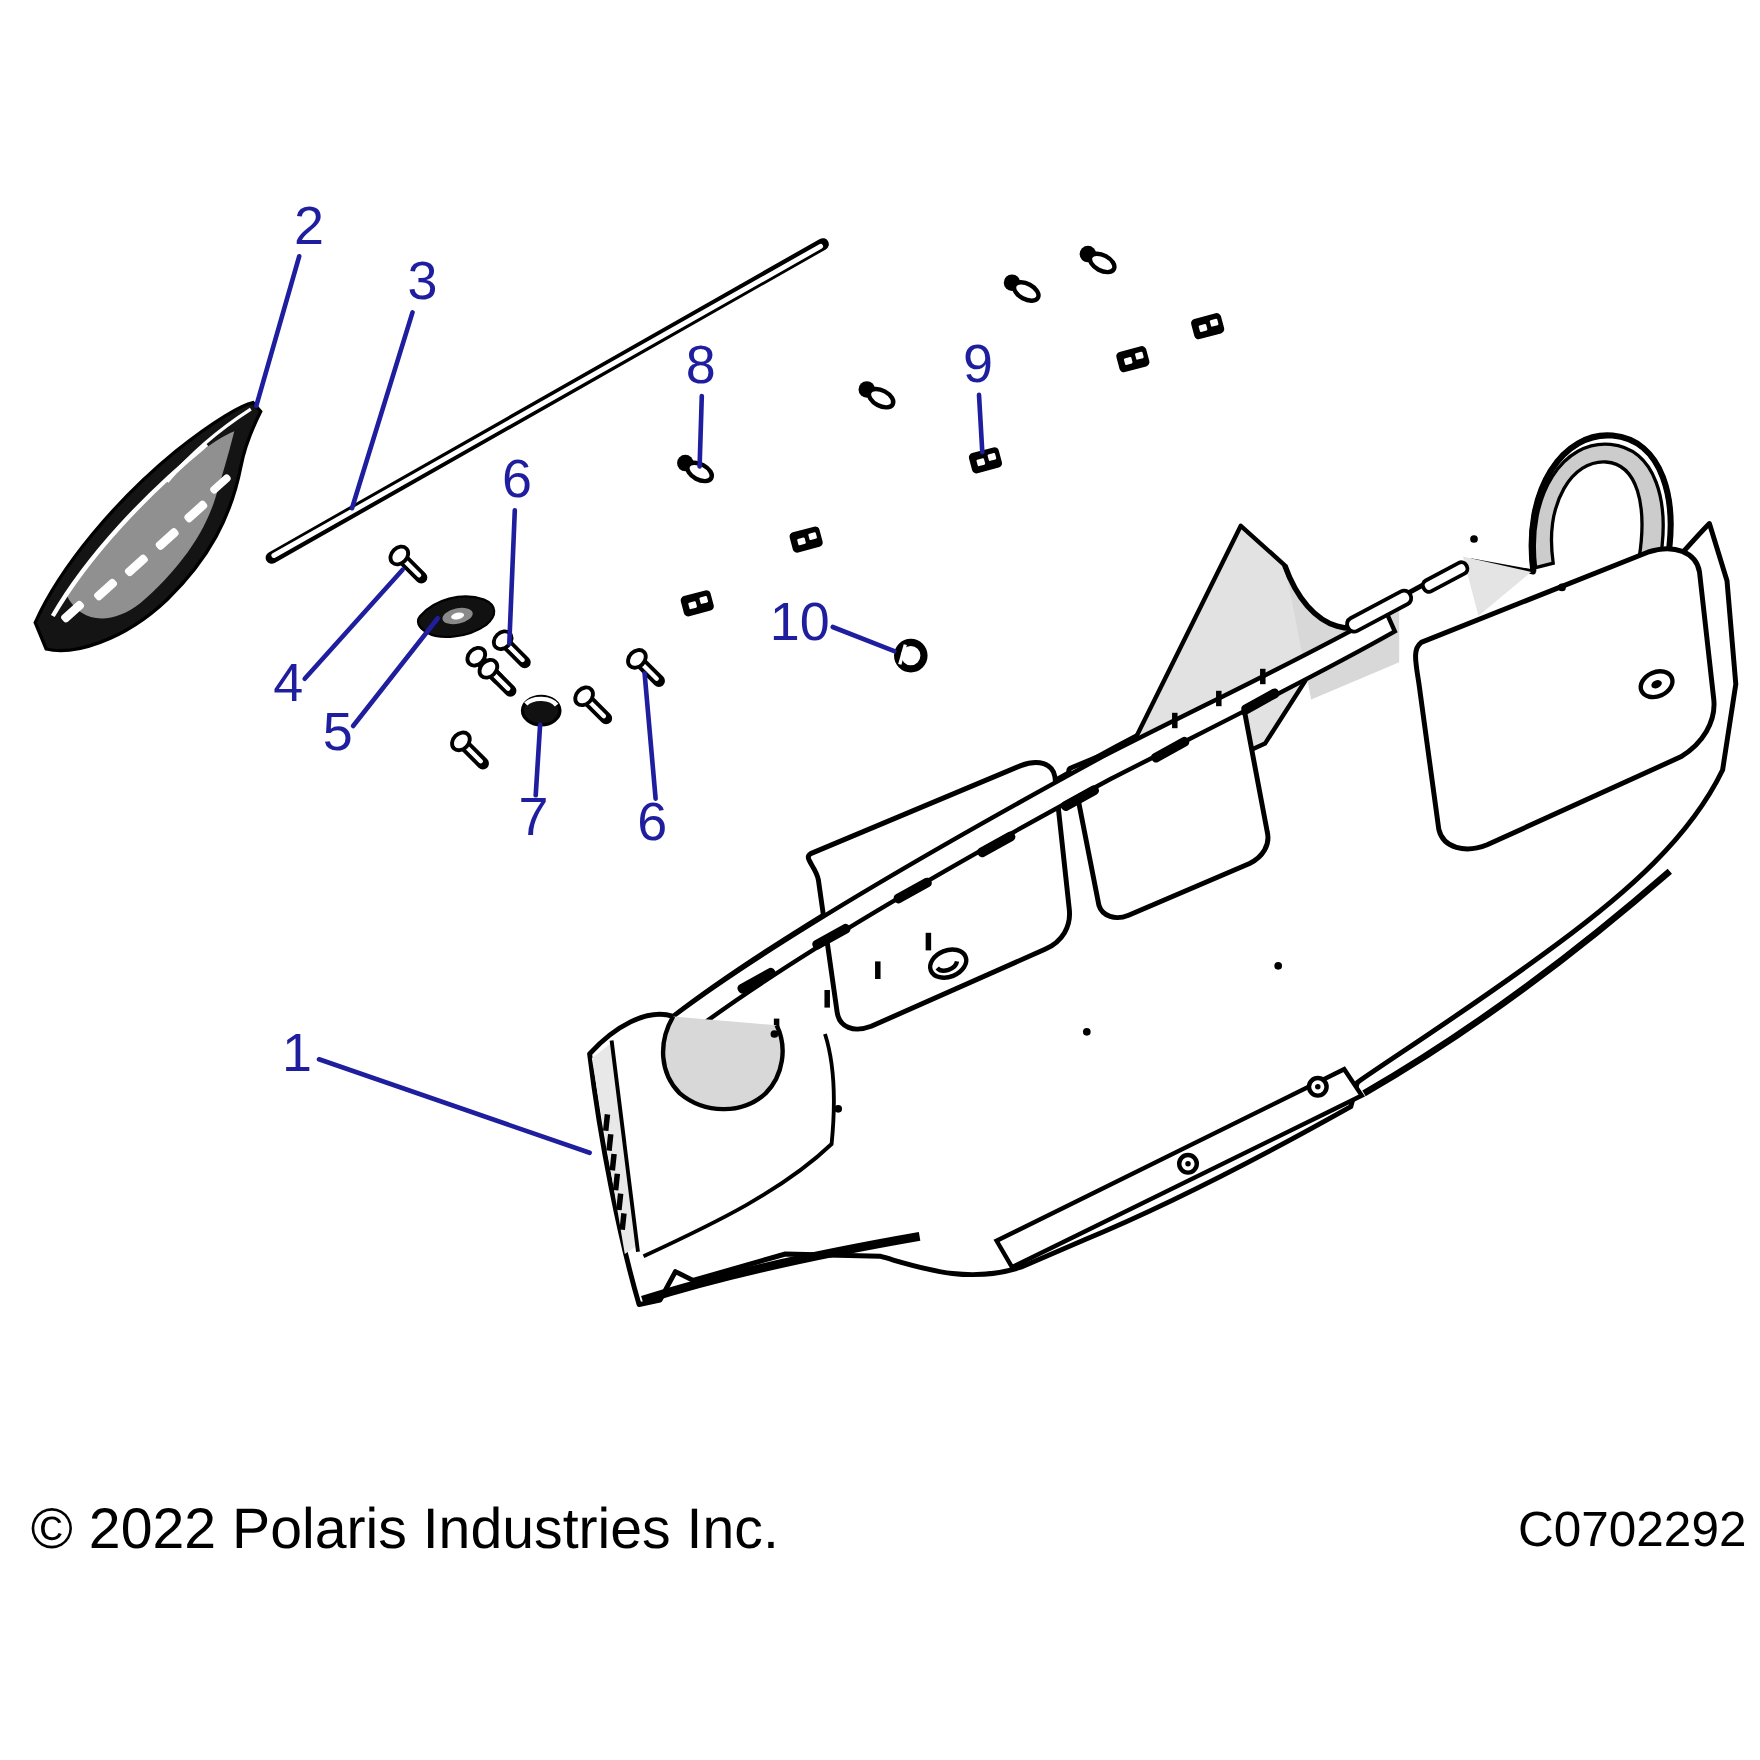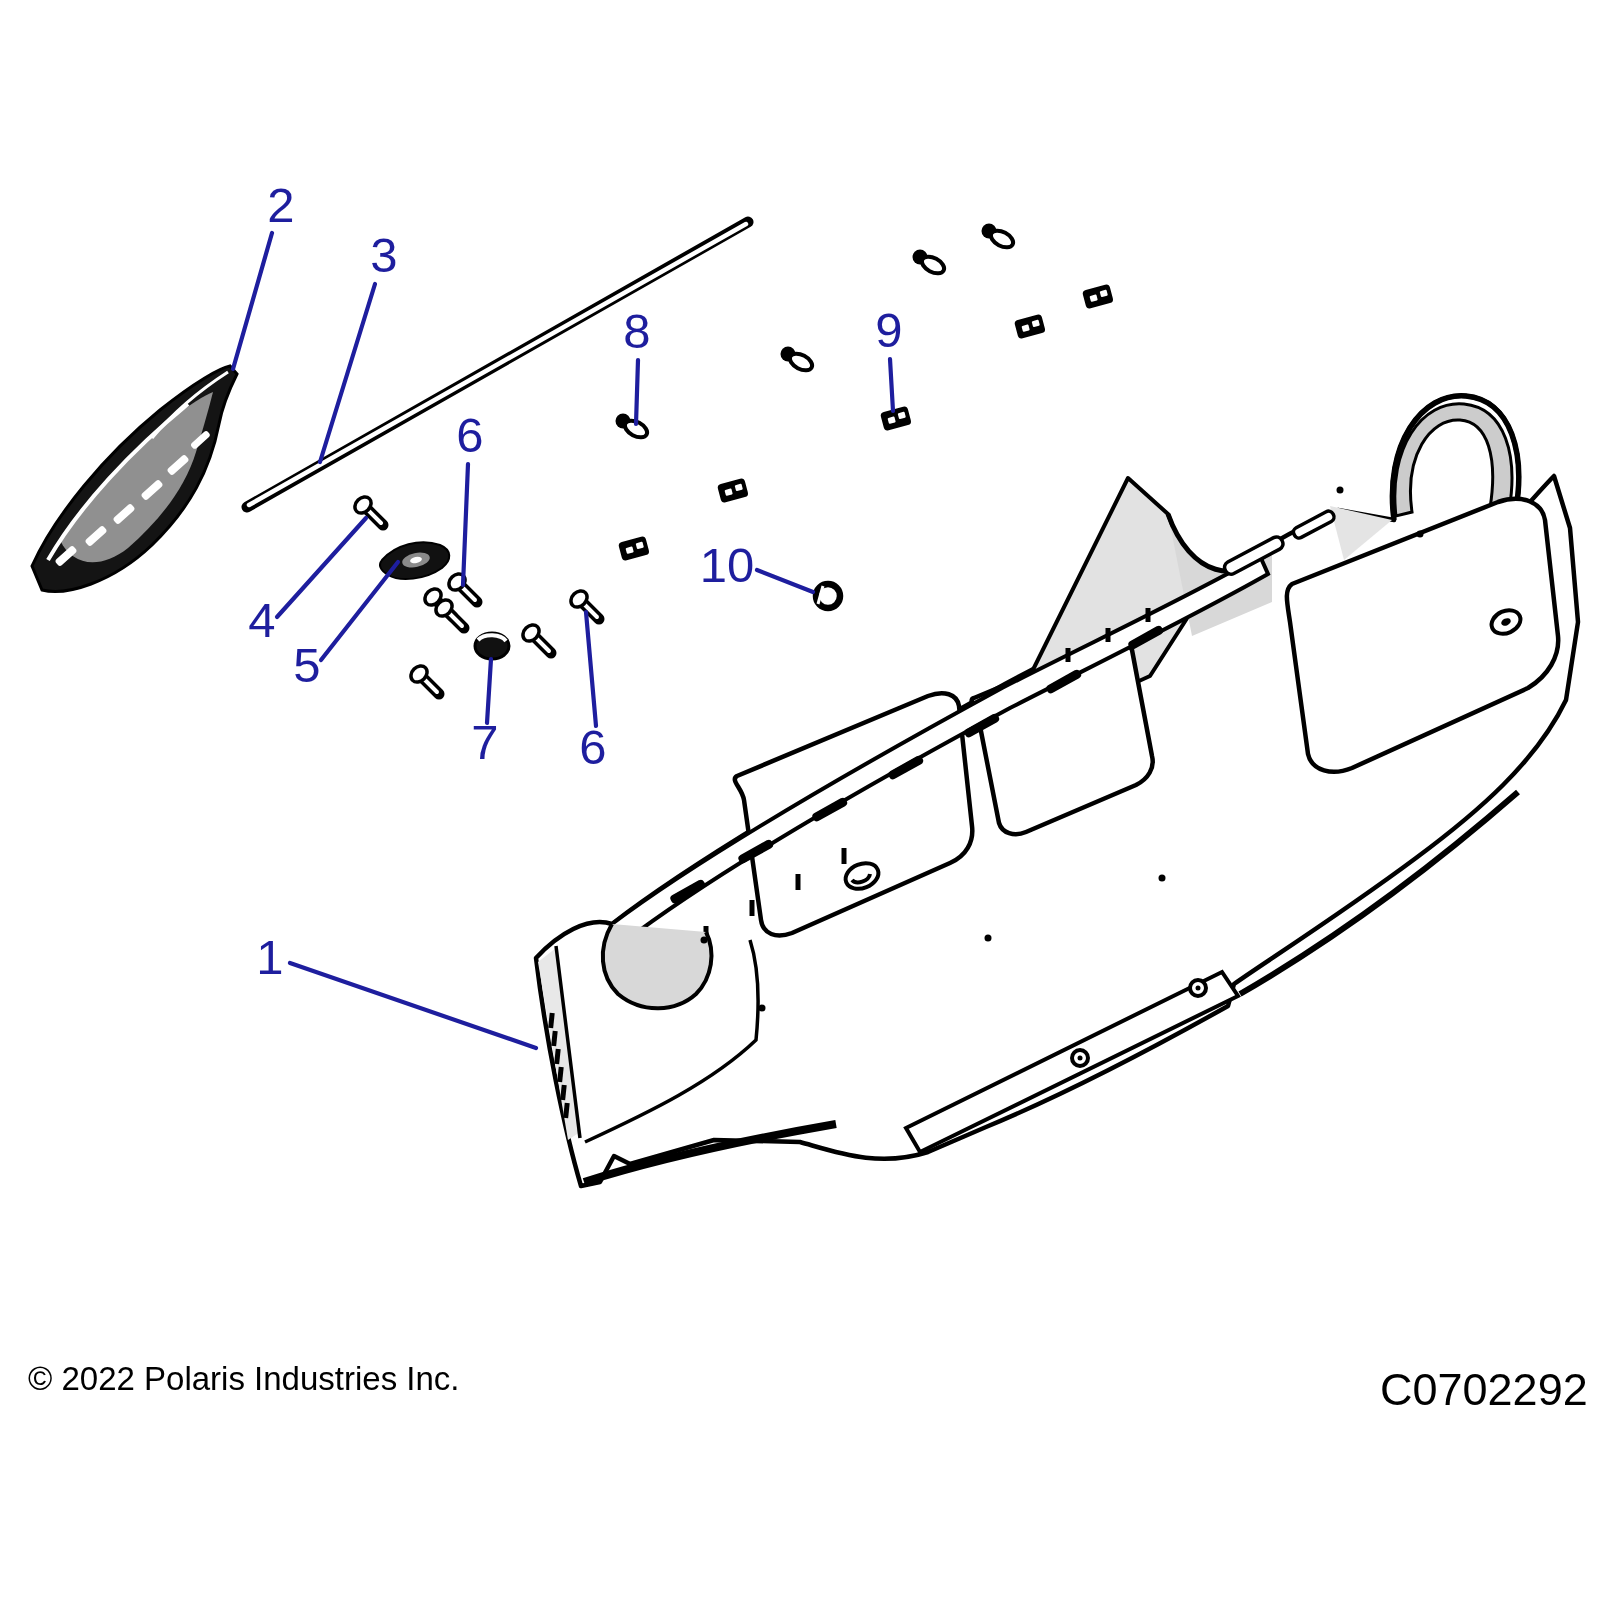--- a/index.html
+++ b/index.html
@@ -1,20 +1,20 @@
 <!DOCTYPE html>
 <html><head>
 <meta charset="utf-8">
 <style>
   html,body{margin:0;padding:0;background:#ffffff;}
   .stage{position:relative;width:1600px;height:1600px;background:#ffffff;overflow:hidden;
          font-family:"Liberation Sans", sans-serif;}
   #diagram-svg{position:absolute;left:0;top:0;}
   .callout-num{font-family:"Liberation Sans", sans-serif;font-size:49px;font-weight:400;}
-  .footer-left{position:absolute;left:28px;top:1360px;font-size:33px;color:#000;text-align:right;}
+  .footer-left{position:absolute;left:28px;top:1360px;font-size:52px;color:#000;text-align:right;}
   .footer-right{position:absolute;left:1380px;top:1364px;font-size:45px;color:#000;letter-spacing:0;text-align:center;}
 </style>
 </head>
 <body>
 
 <div class="stage">
 
   <svg id="diagram-svg" width="1600" height="1600" viewBox="0 0 1600 1600">
 
     <defs>

